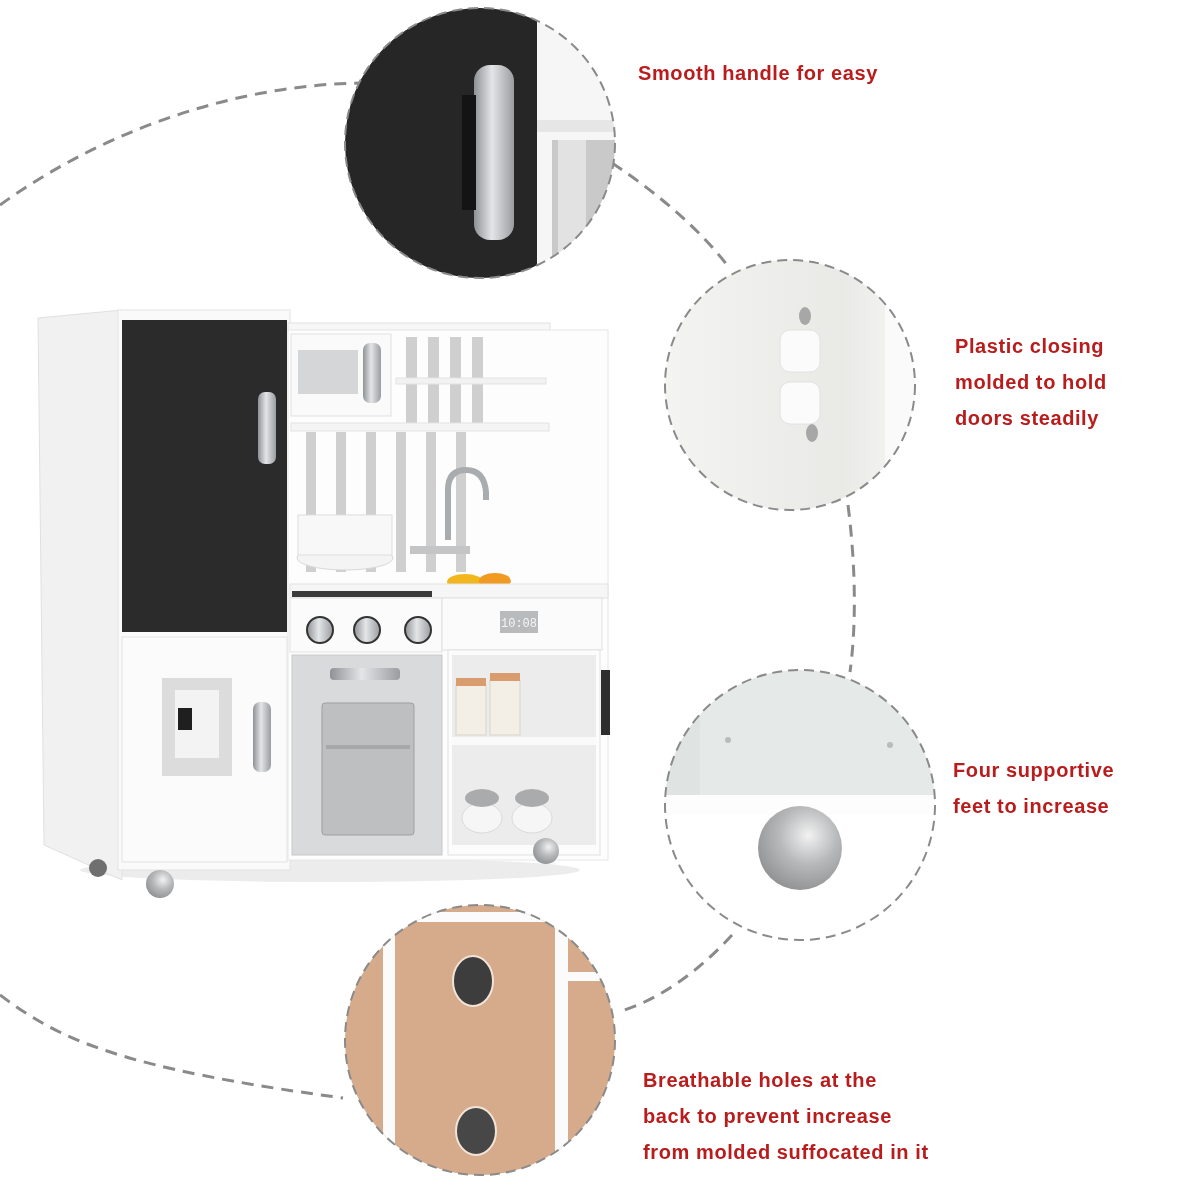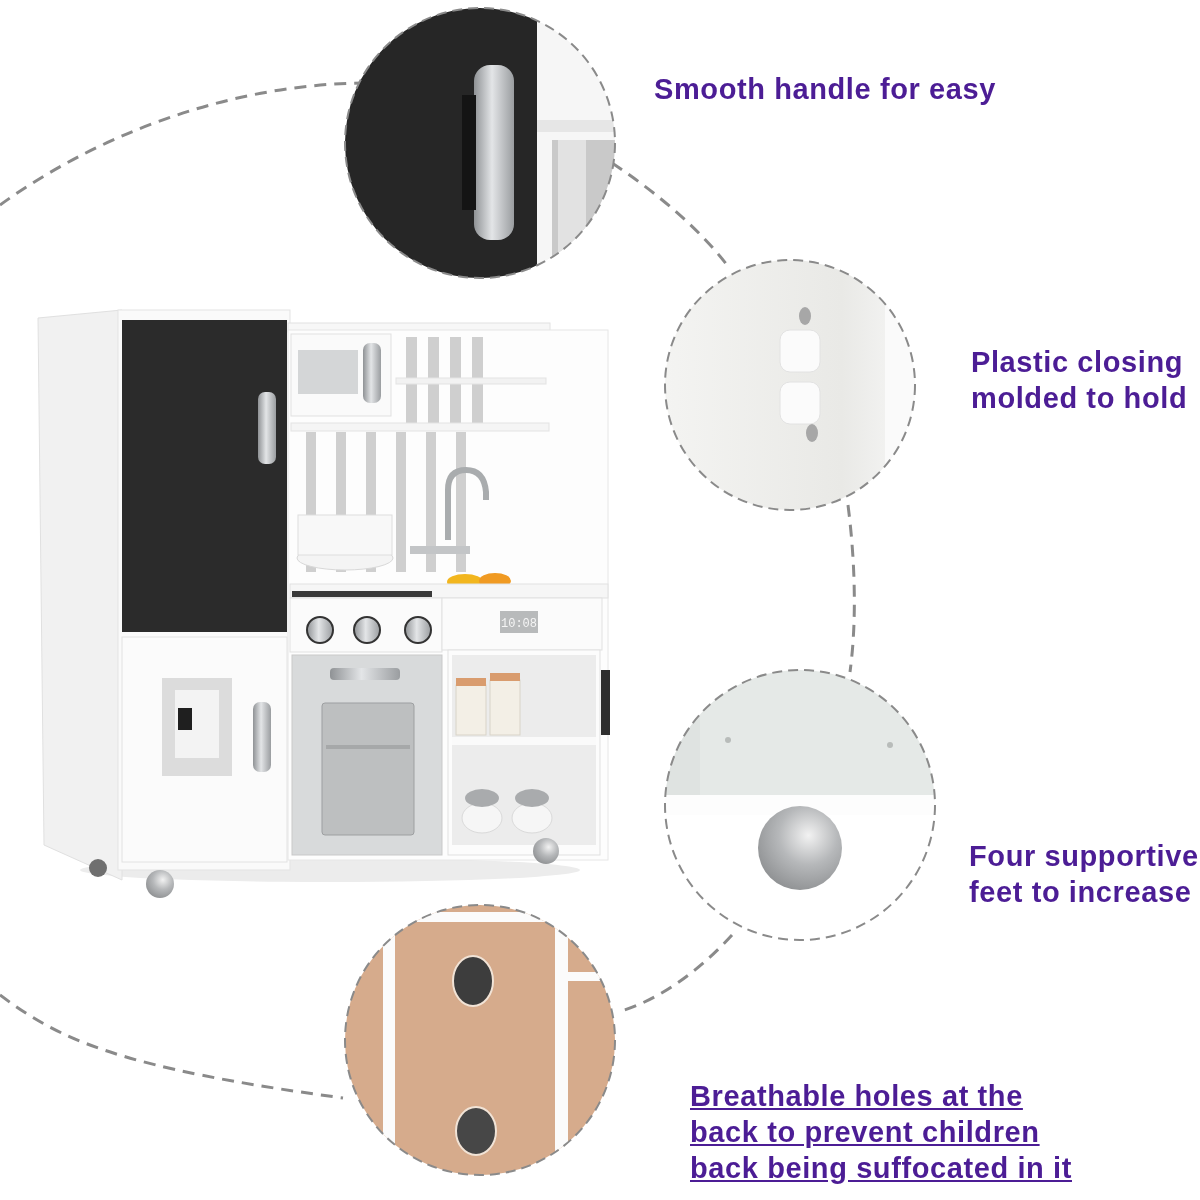--- a/index.html
+++ b/index.html
@@ -1,18 +1,18 @@
 <!DOCTYPE html>
 <html><head>
 <meta charset="utf-8">
 <style>
   html, body { margin: 0; padding: 0; background: #ffffff; }
   body { width: 1200px; height: 1200px; position: relative; overflow: hidden; font-family: "Liberation Sans", "DejaVu Sans", sans-serif; }
   .canvas { position: absolute; inset: 0; }
-  .caption { position: absolute; color: #4c1d95; font-weight: bold; font-size: 29px; line-height: 36px; letter-spacing: 0.6px; margin: 16px; }
+  .caption { position: absolute; color: #b91c1c; font-weight: bold; font-size: 20px; line-height: 36px; letter-spacing: 0.6px; margin: 0; }
   .caption span { display: block; white-space: nowrap; }
   svg { position: absolute; left: 0; top: 0; }
 </style>
 </head>
 <body>
 
 <div class="canvas">
 
 <svg width="1200" height="1200" viewBox="0 0 1200 1200">
   <defs>
@@ -189,26 +189,27 @@
   </g>
 </svg>
 
 <div class="caption" style="left:638px; top:55px;">
   <span>Smooth handle for easy</span>
 </div>
 
 <div class="caption" style="left:955px; top:328px;">
   <span>Plastic closing</span>
   <span>molded to hold</span>
-</div>
-
-<div class="caption" style="left:953px; top:822px;">
+  <span>doors steadily</span>
+</div>
+
+<div class="caption" style="left:953px; top:752px;">
   <span>Four supportive</span>
   <span>feet to increase</span>
 </div>
 
-<div class="caption" style="left:674px; top:1062px;text-decoration:underline;">
+<div class="caption" style="left:643px; top:1062px;">
   <span>Breathable holes at the</span>
-  <span>back to prevent children</span>
-  <span>back being suffocated in it</span>
+  <span>back to prevent increase</span>
+  <span>from molded suffocated in it</span>
 </div>
 
 </div>
 
 </body></html>

